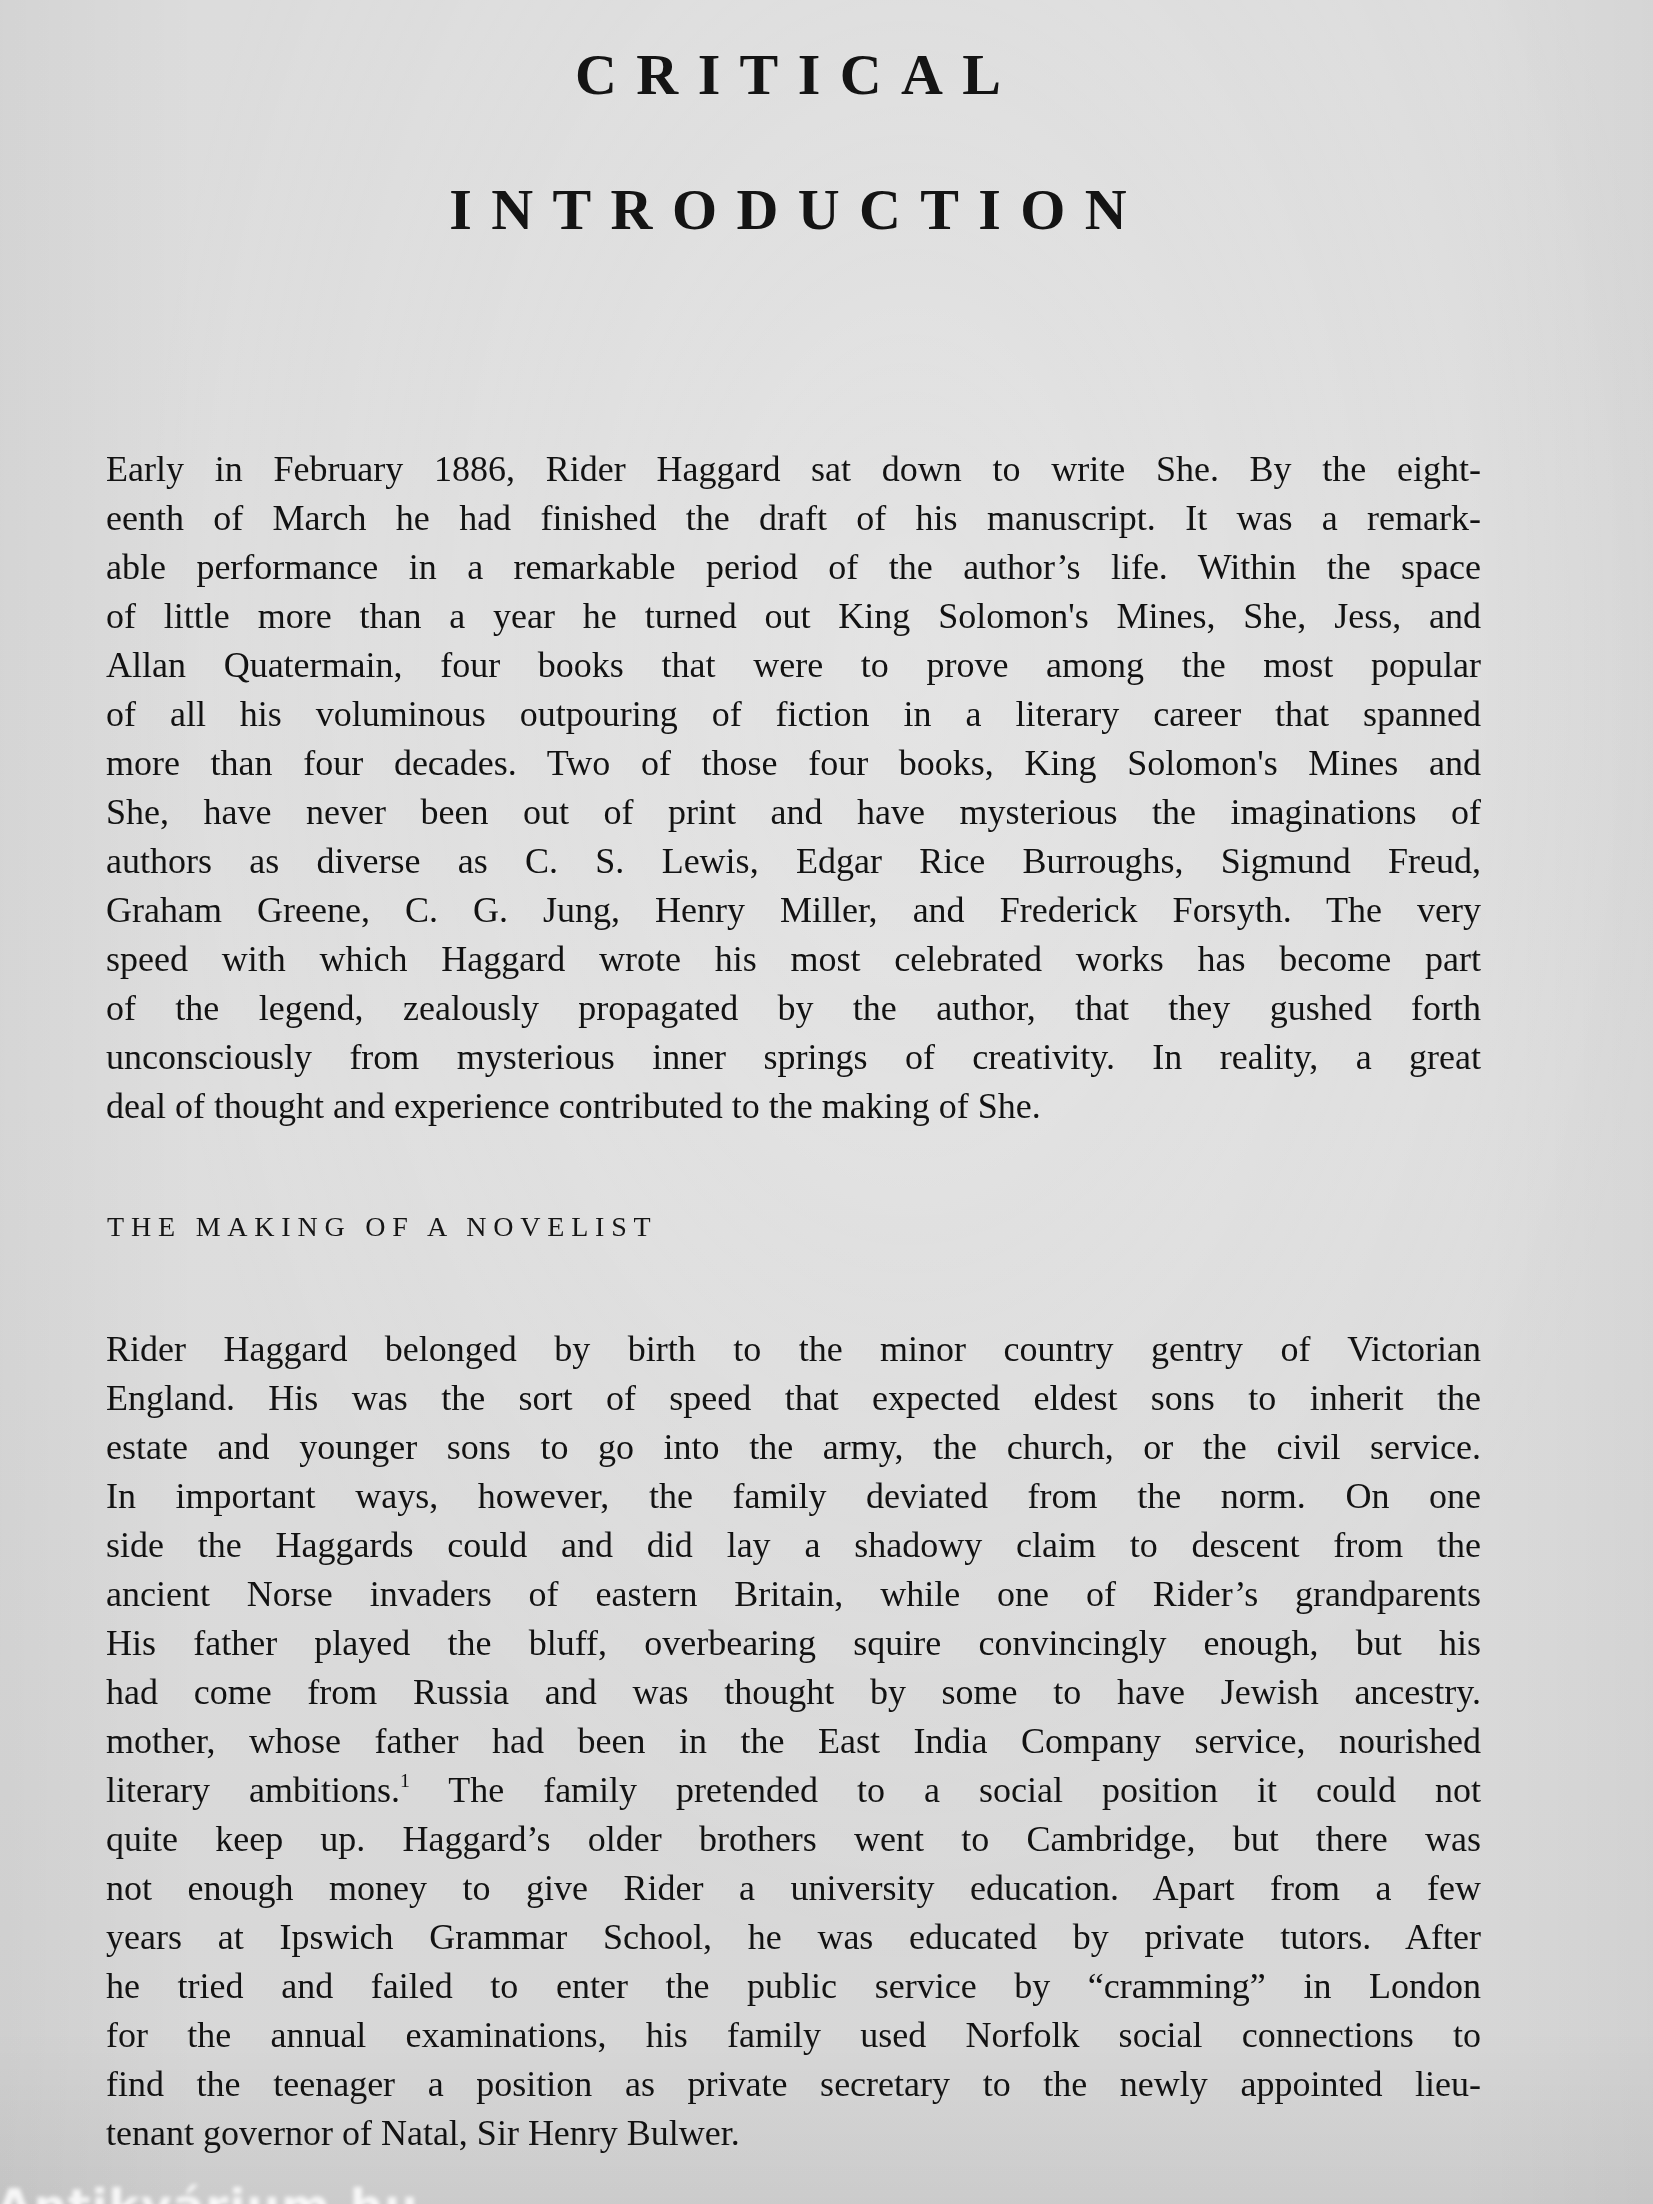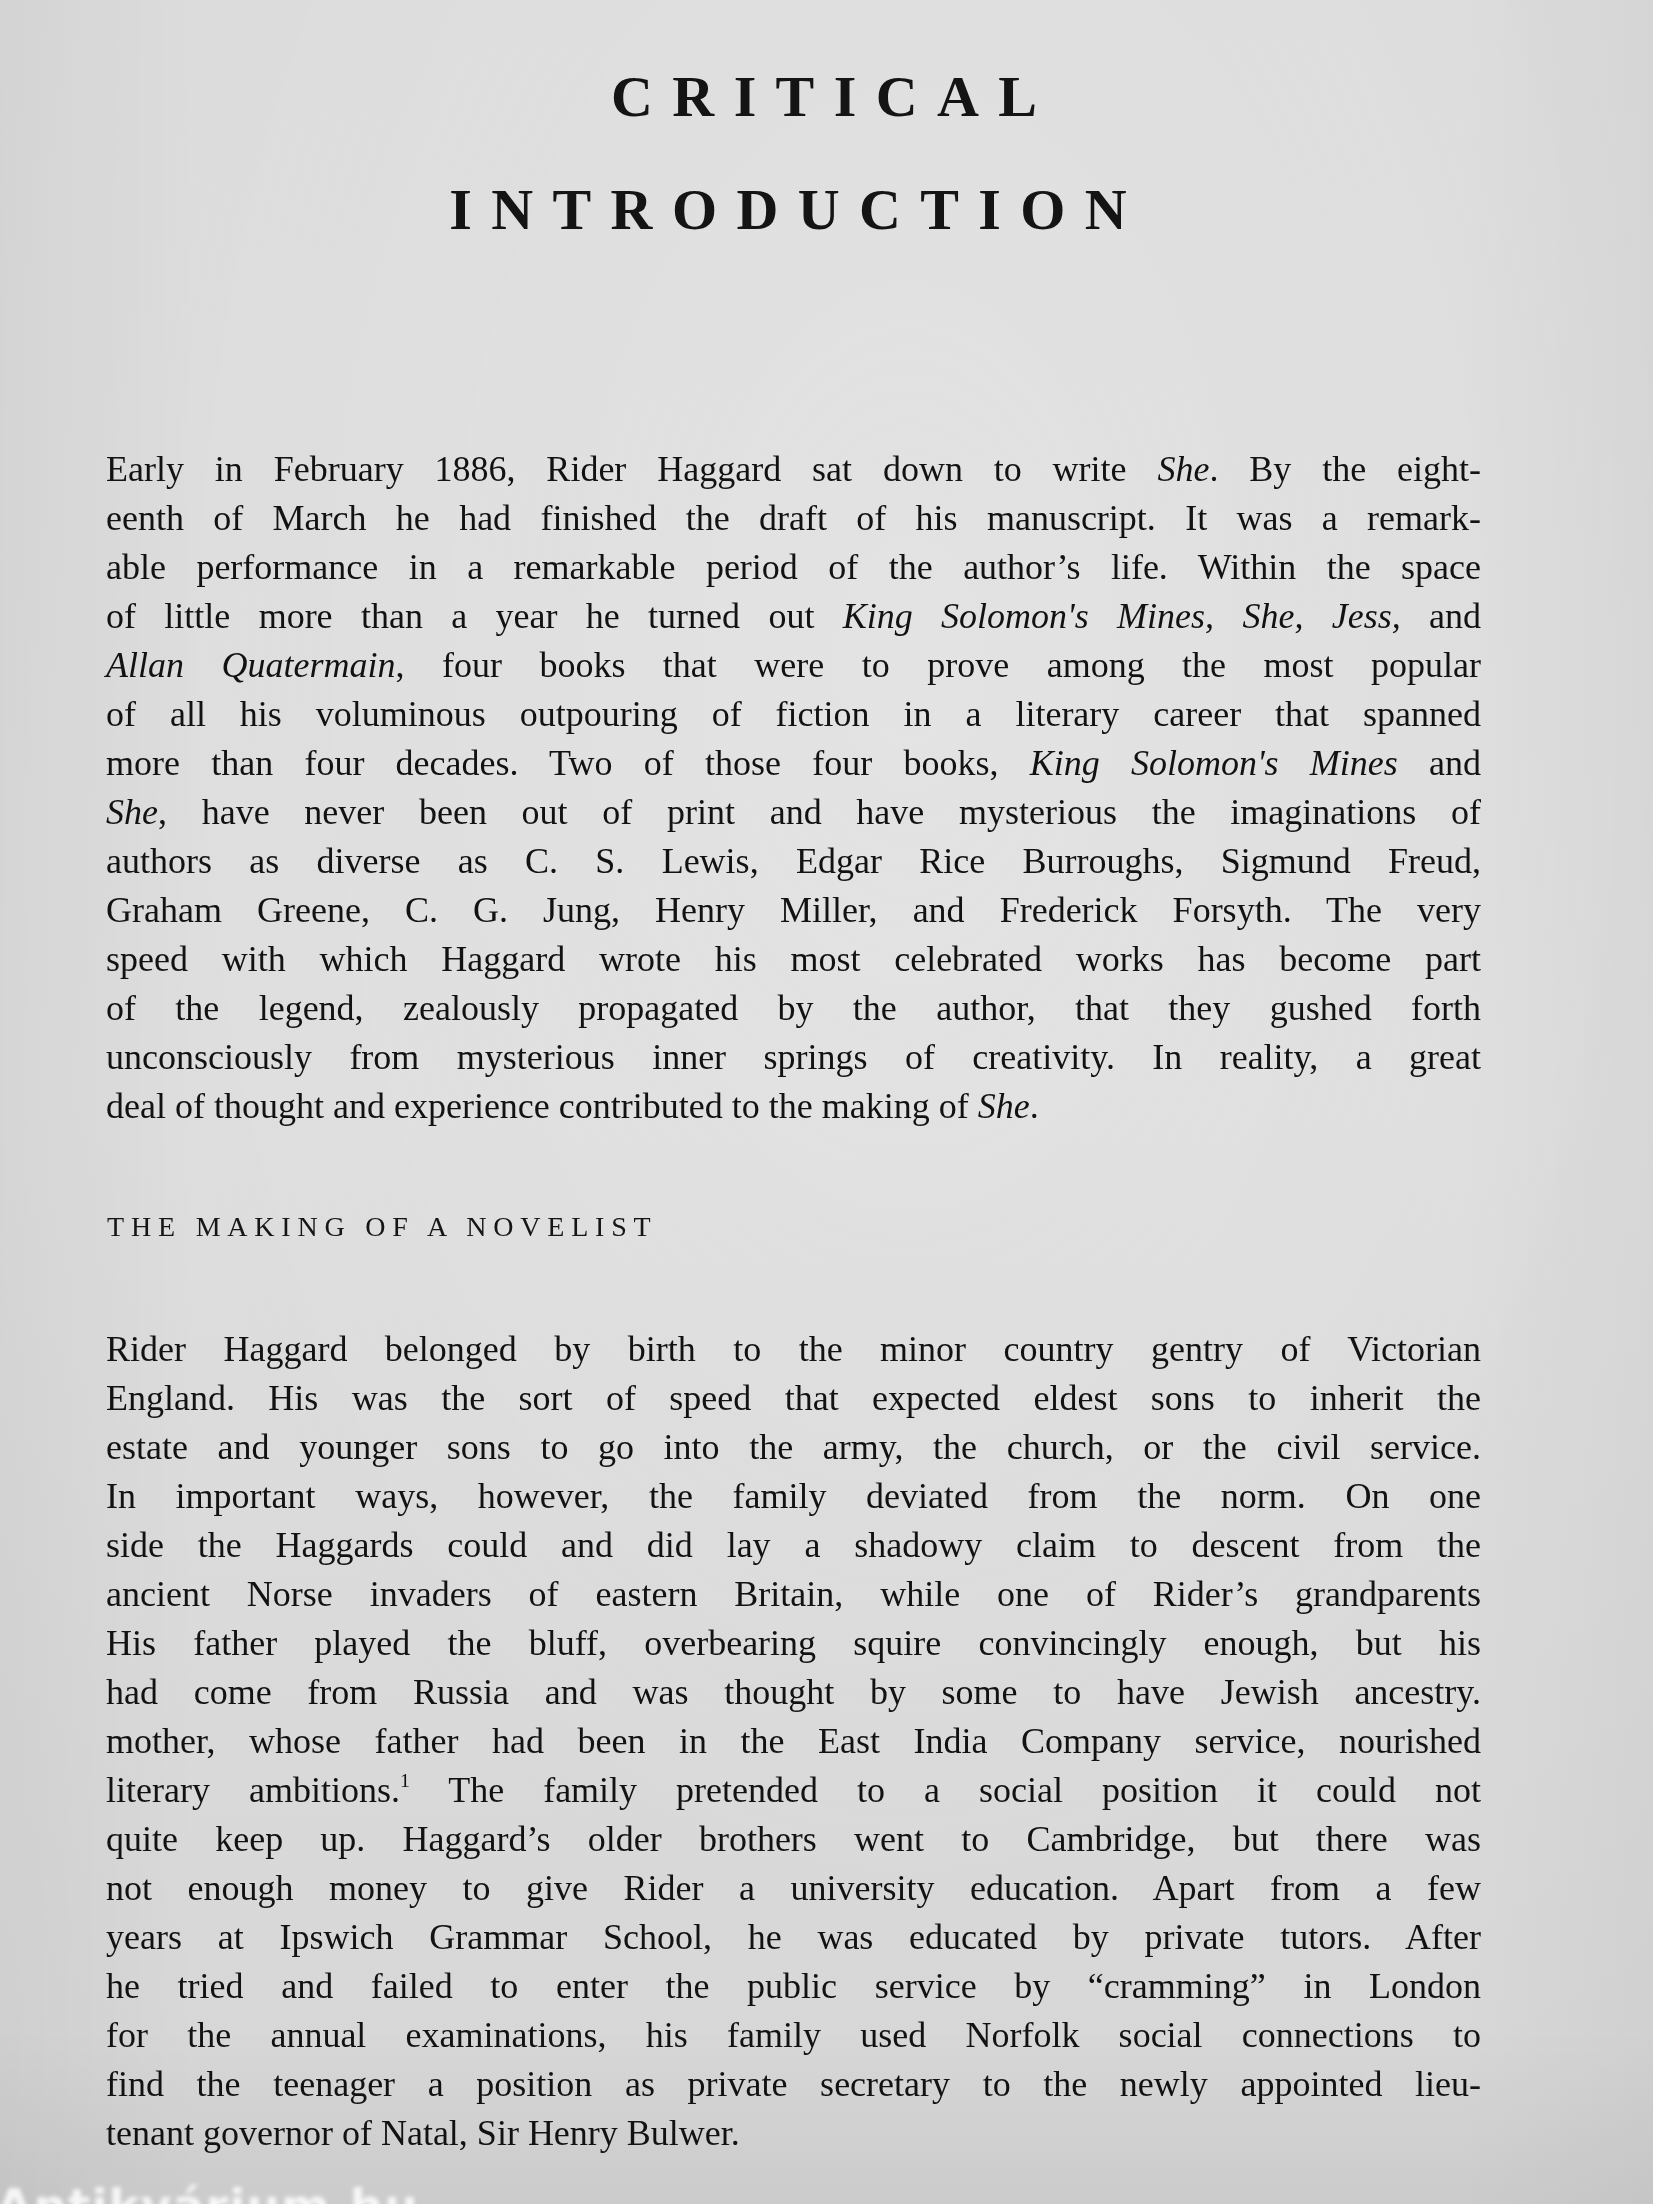--- a/index.html
+++ b/index.html
@@ -18,35 +18,35 @@
       linear-gradient(to right, rgba(0,0,0,0.04), rgba(0,0,0,0) 12%, rgba(0,0,0,0) 88%, rgba(0,0,0,0.03)),
       linear-gradient(to top, rgba(0,0,0,0.05), rgba(0,0,0,0) 8%);
     pointer-events: none;
   }
   .title {
     position: absolute; left: 0; width: 1576px; text-align: center;
     font-size: 58px; font-weight: 700; letter-spacing: 19.4px; line-height: 58px;
     color: #141414;
   }
   .title span { padding-left: 19.4px; }
-  #title-1 { top: 68px; padding-left: 36px; }
+  #title-1 { top: 46px; }
   #title-2 { top: 181px; }
   .para {
     position: absolute; left: 106px; width: 1375px;
     font-size: 36px; line-height: 49px; color: #121212;
   }
   #para-1 { top: 445px; }
   #para-2 { top: 1325px; }
   .line {
     display: block; white-space: nowrap; overflow: visible;
     text-align: justify; text-align-last: justify;
     height: 49px;
   }
   .line.last { text-align: center; text-align-last: left; }
-  .line .it { font-style: italic; }
+  .line .it { }
   .line sup { font-size: 0.55em; vertical-align: 0.75em; line-height: 0; }
   .section-heading {
     position: absolute; left: 107px; top: 1205px;
     font-size: 28px; font-weight: 400; letter-spacing: 6.8px; line-height: 43px;
     color: #161616; white-space: nowrap;
   }
   .watermark {
     position: absolute; left: -3.9px; top: 2178px;
     font-family: "DejaVu Sans", sans-serif; font-weight: 700; font-size: 47px;
     color: rgba(255,255,255,0.85); filter: blur(1.9px); white-space: nowrap;

